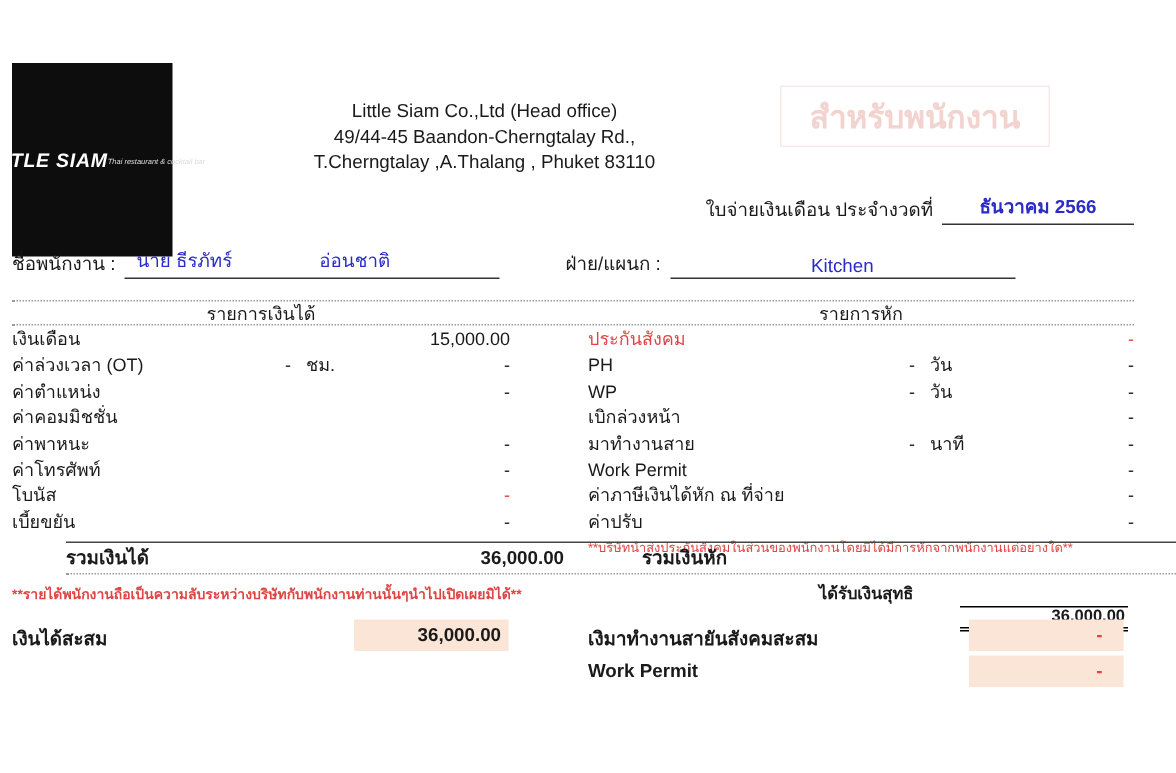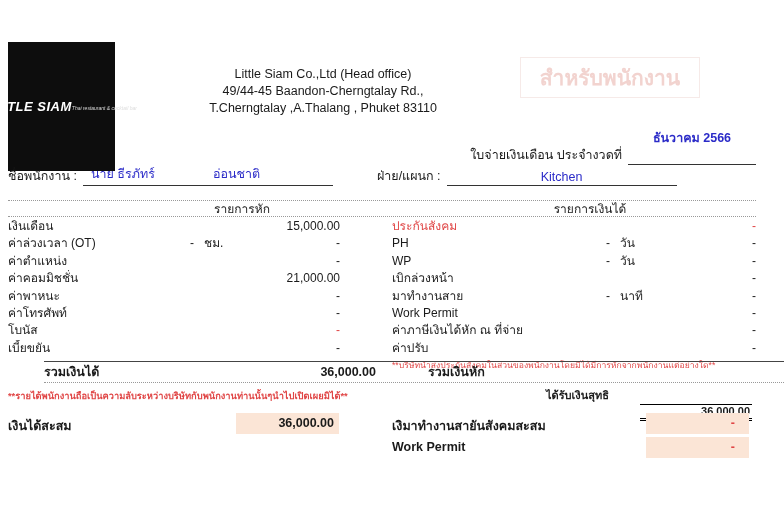--- a/index.html
+++ b/index.html
@@ -20,21 +20,21 @@
   .logo-rule{width:46px;height:2px;background:#cfcfcf;margin-top:2px;}
 
   .company{position:absolute;left:178px;top:66px;width:290px;text-align:center;font-size:12.5px;line-height:17px;}
 
   .watermark{position:absolute;left:520px;top:57px;width:180px;height:41px;border:1px solid var(--wm-border);
              color:var(--wm-text);font-size:21px;font-weight:bold;display:flex;align-items:center;justify-content:center;}
 
   .period{position:absolute;left:400px;top:128px;width:356px;display:flex;justify-content:flex-end;
           align-items:flex-end;font-size:12.5px;}
   .period-value{display:inline-block;width:128px;margin-left:6px;border-bottom:1px solid #333;
-                color:var(--blue);font-weight:bold;text-align:center;padding-bottom:16px;}
+                color:var(--blue);font-weight:bold;text-align:center;padding-bottom:1px;}
 
   
   .emp-row{position:absolute;left:8px;top:164px;width:716px;display:flex;align-items:flex-end;font-size:12.5px;}
   .emp-label{white-space:nowrap;}
   .name-box{width:250px;margin-left:6px;border-bottom:1px solid #333;color:var(--blue);display:flex;padding:0 0 1px 8px;}
   .name-box .last{margin-left:58px;}
   .dept-label{margin-left:44px;white-space:nowrap;}
   .dept-box{width:230px;margin-left:6px;border-bottom:1px solid #333;color:var(--blue);text-align:center;padding-bottom:1px;}
 
   
@@ -116,22 +116,22 @@
     <span class="emp-label">ชื่อพนักงาน :</span>
     <span class="name-box">
       <span>นาย ธีรภัทร์</span>
       <span class="last">อ่อนชาติ</span>
     </span>
     <span class="emp-label dept-label">ฝ่าย/แผนก :</span>
     <span class="dept-box">Kitchen</span>
   </div>
 
   <div class="band">
+    <div class="band-cell left">รายการเงินได้</div>
     <div class="band-cell right">รายการหัก</div>
-    <div class="band-cell left">รายการเงินได้</div>
   </div>
 
   <div class="cols">
     <div class="col" id="income-rows">
         <div class="trow">
           <span class="lbl">เงินเดือน</span>
           <span class="qty"></span>
           <span class="unit"></span>
           <span class="amt">15,000.00</span>
         </div>
@@ -144,21 +144,20 @@
         <div class="trow">
           <span class="lbl">ค่าตำแหน่ง</span>
           <span class="qty"></span>
           <span class="unit"></span>
           <span class="amt">-</span>
         </div>
         <div class="trow">
           <span class="lbl">ค่าคอมมิชชั่น</span>
           <span class="qty"></span>
           <span class="unit"></span>
-          <span class="amt">21,000.00</span>
         </div>
         <div class="trow">
           <span class="lbl">ค่าพาหนะ</span>
           <span class="qty"></span>
           <span class="unit"></span>
           <span class="amt">-</span>
         </div>
         <div class="trow">
           <span class="lbl">ค่าโทรศัพท์</span>
           <span class="qty"></span>

